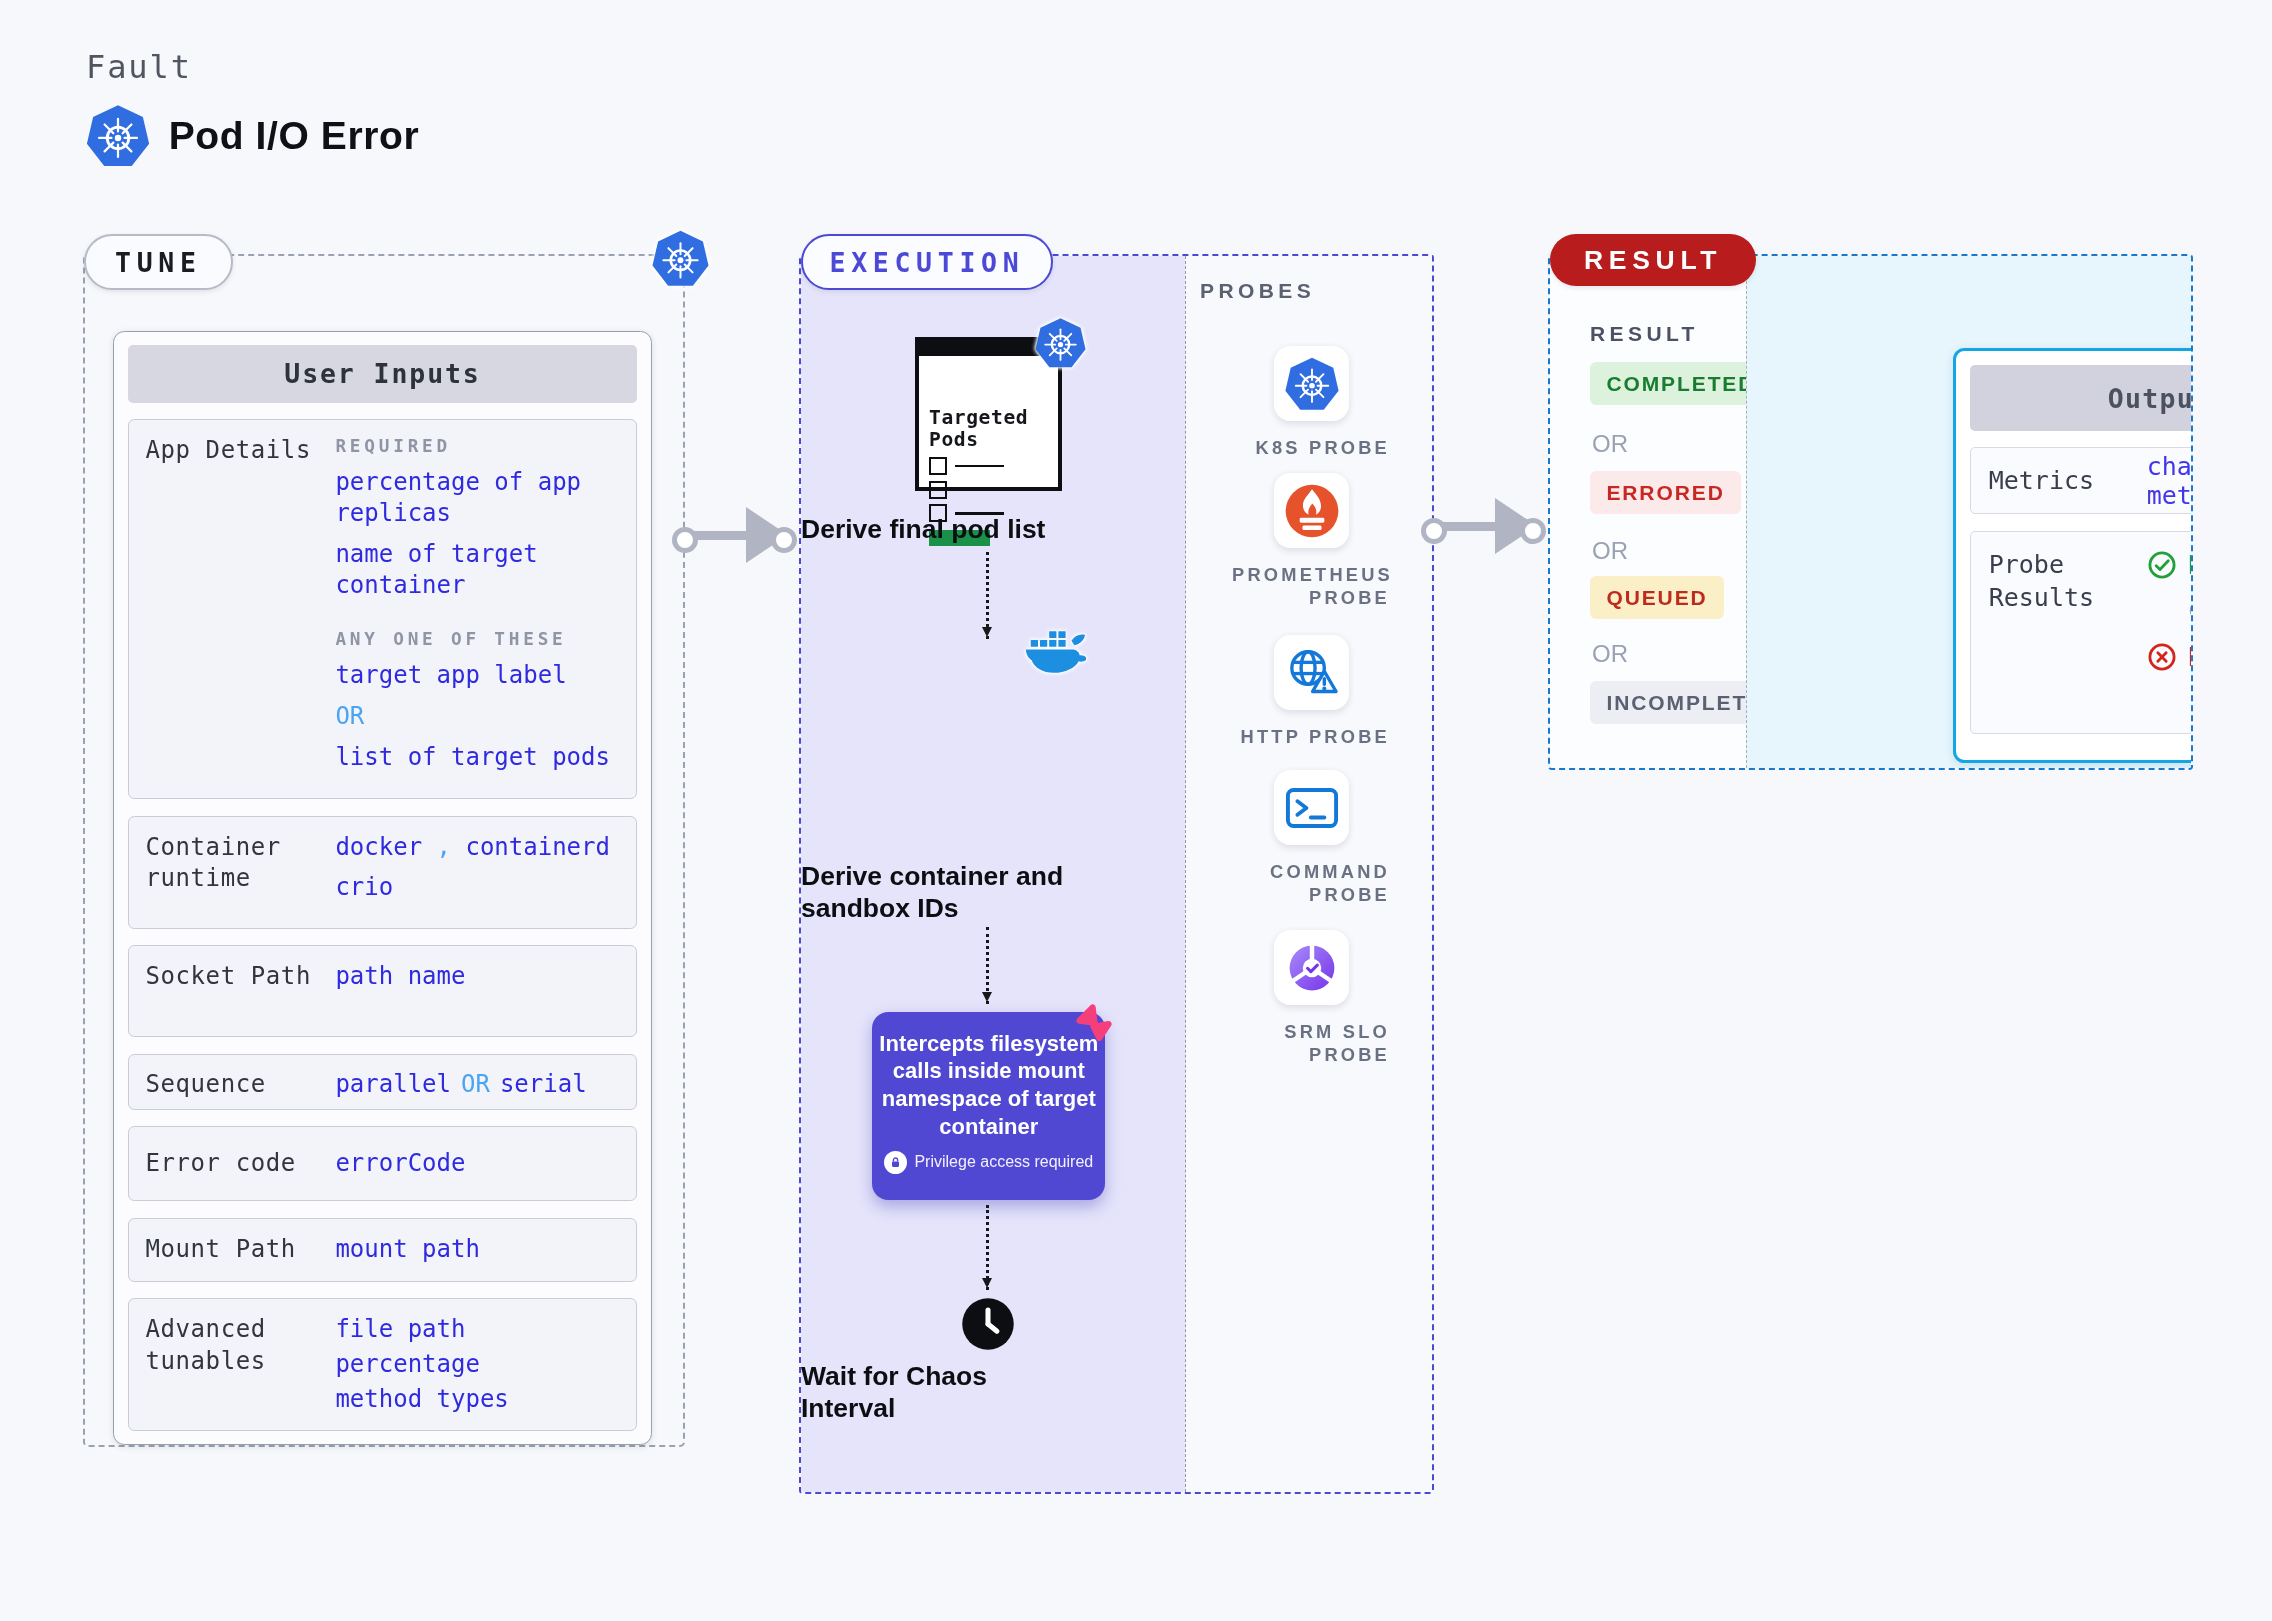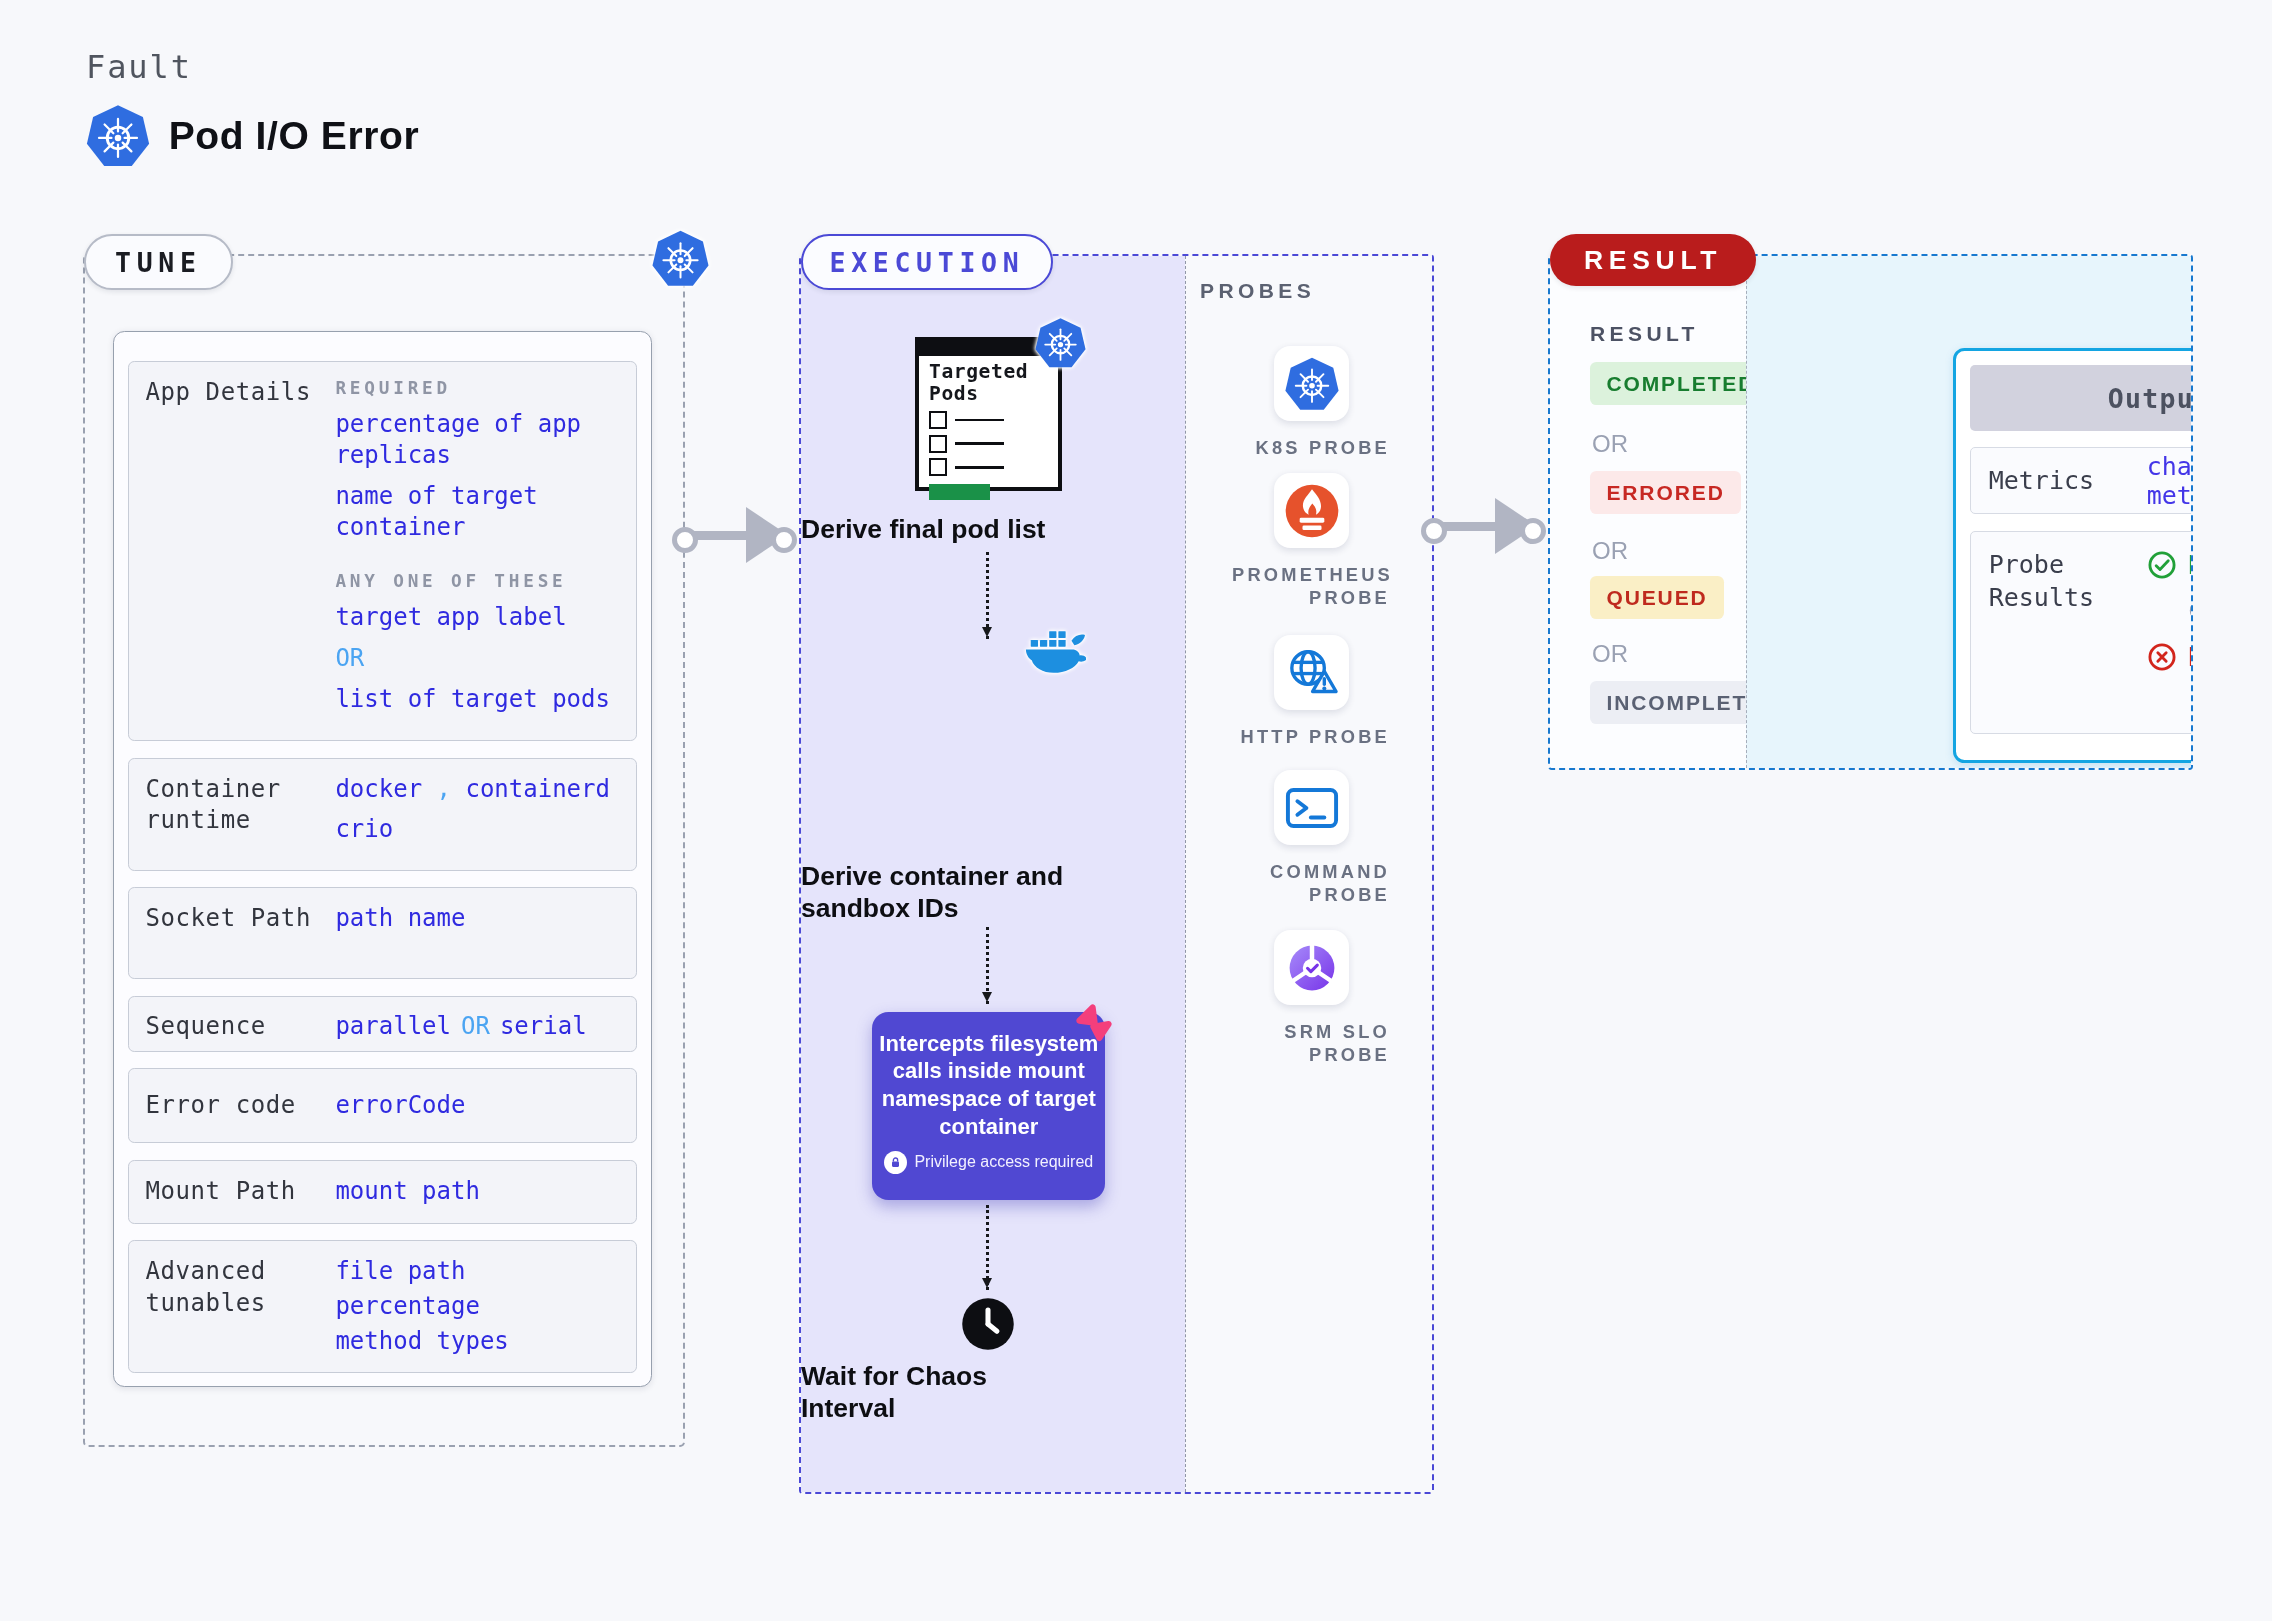--- a/index.html
+++ b/index.html
@@ -53,21 +53,21 @@
   .harrow .cl{left:0;} .harrow .cr{right:0;z-index:2;}
 
   
   .exec-box{left:799px;top:254px;width:635px;height:1240px;border:2.5px dashed #4b49d6;border-radius:3.8px;
             box-sizing:border-box;display:flex;}
   .exec-fill{position:relative;width:384px;height:100%;background:#e5e4fb;flex:none;}
   .probes-panel{position:relative;flex:1;background:#f8f9fc;border-left:1.9px dashed #9096a6;}
   .doc{position:absolute;background:#ffffff;border:4.4px solid #0d0e12;box-sizing:border-box;}
   .docbar{height:15px;background:#0d0e12;}
   .docbody{padding:5px 10px;}
-  .doctitle{font-weight:bold;font-size:19.6px;line-height:1.13;color:#15171c;letter-spacing:0.6px;}
+  .doctitle{font-weight:bold;font-size:19.6px;line-height:1.13;color:#15171c;letter-spacing:0.6px;margin-top:46px;}
   .chk{display:flex;align-items:center;gap:7.6px;margin-top:5.7px;}
   .chk .box{width:14px;height:14px;border:2.5px solid #0d0e12;flex:none;}
   .chk .line{width:49px;height:2.5px;background:#0d0e12;}
   .greenbar{width:61px;height:16.4px;background:#1a9148;margin-top:7.6px;}
   .docbadge{position:absolute;z-index:3;filter:drop-shadow(0 0 1.9px #fff) drop-shadow(0 0 1.3px #fff);}
   .flowlabel{position:absolute;width:100%;font-weight:bold;font-size:26.5px;color:#0d0e12;line-height:1.2;}
   .flowlabel .inner{display:inline-block;}
   .varrow{position:absolute;width:0;border-left:3.2px dotted #17181c;}
   .varrow:after{content:'';position:absolute;left:-7px;bottom:-2.5px;border:5.7px solid transparent;border-top:10px solid #17181c;}
   .purplebox{position:absolute;left:71px;top:756px;width:233px;height:188px;background:#5048d2;border-radius:16.4px;
@@ -227,20 +227,21 @@
     <div class="pagetitle">Pod I/O Error</div>
   </div>
 
   <div class="abs tune-box"></div>
   <div class="abs pill pill-tune">TUNE</div>
   <svg class="abs tune-k8s" viewBox="0 0 94 96" width="59" height="61">
       <use href="#sym-k8s"></use>
     </svg>
 
   <div class="abs card">
+    <div class="card-head mono">User Inputs</div>
 
     <div class="row mono">
       <div class="lbl">App Details</div>
       <div class="vals">
         <div class="cap">REQUIRED</div>
         <div class="bval">percentage of app replicas</div>
         <div class="bval">name of target container</div>
         <div class="cap cap2">ANY ONE OF THESE</div>
         <div class="bval">target app label</div>
         <div class="orval">OR</div>

